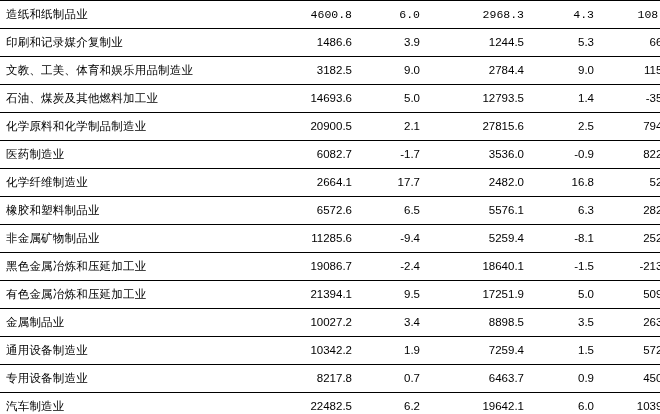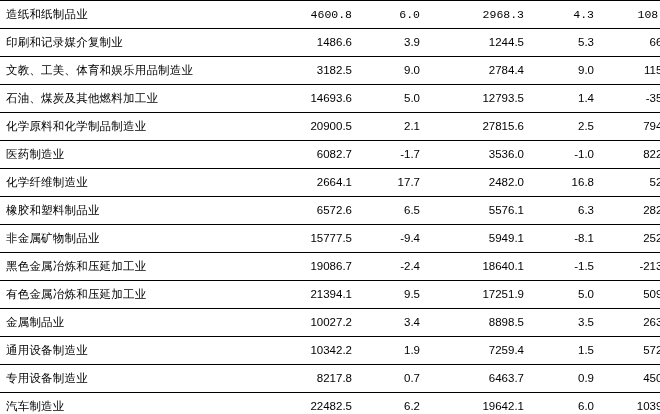--- a/index.html
+++ b/index.html
@@ -106,44 +106,44 @@
           <td class="num c2">2.1</td>
           <td class="num c3">27815.6</td>
           <td class="num c4">2.5</td>
           <td class="num c5">794.3</td>
         </tr>
         <tr class="row">
           <td class="name">医药制造业</td>
           <td class="num c1">6082.7</td>
           <td class="num c2">-1.7</td>
           <td class="num c3">3536.0</td>
-          <td class="num c4">-1.0</td>
+          <td class="num c4">-0.9</td>
           <td class="num c5">822.5</td>
         </tr>
         <tr class="row">
           <td class="name">化学纤维制造业</td>
           <td class="num c1">2664.1</td>
           <td class="num c2">17.7</td>
           <td class="num c3">2482.0</td>
           <td class="num c4">16.8</td>
           <td class="num c5">52.1</td>
         </tr>
         <tr class="row">
           <td class="name">橡胶和塑料制品业</td>
           <td class="num c1">6572.6</td>
           <td class="num c2">6.5</td>
           <td class="num c3">5576.1</td>
           <td class="num c4">6.3</td>
           <td class="num c5">282.5</td>
         </tr>
         <tr class="row">
           <td class="name">非金属矿物制品业</td>
-          <td class="num c1">15777.5</td>
+          <td class="num c1">11285.6</td>
           <td class="num c2">-9.4</td>
-          <td class="num c3">5949.1</td>
+          <td class="num c3">5259.4</td>
           <td class="num c4">-8.1</td>
           <td class="num c5">252.4</td>
         </tr>
         <tr class="row">
           <td class="name">黑色金属冶炼和压延加工业</td>
           <td class="num c1">19086.7</td>
           <td class="num c2">-2.4</td>
           <td class="num c3">18640.1</td>
           <td class="num c4">-1.5</td>
           <td class="num c5">-213.6</td>

